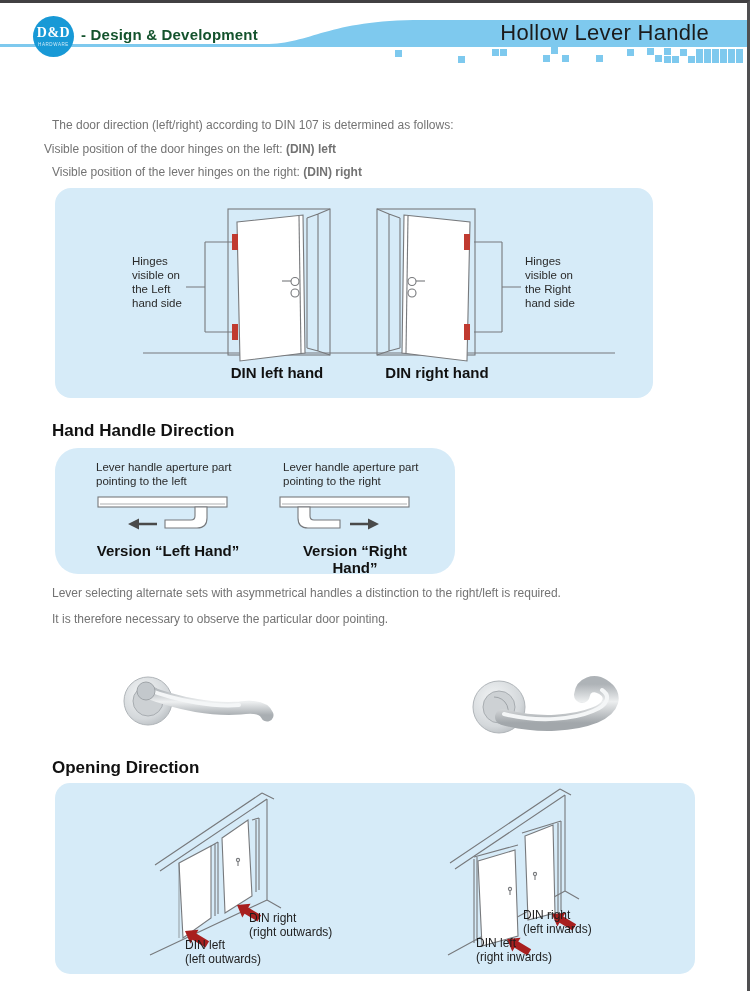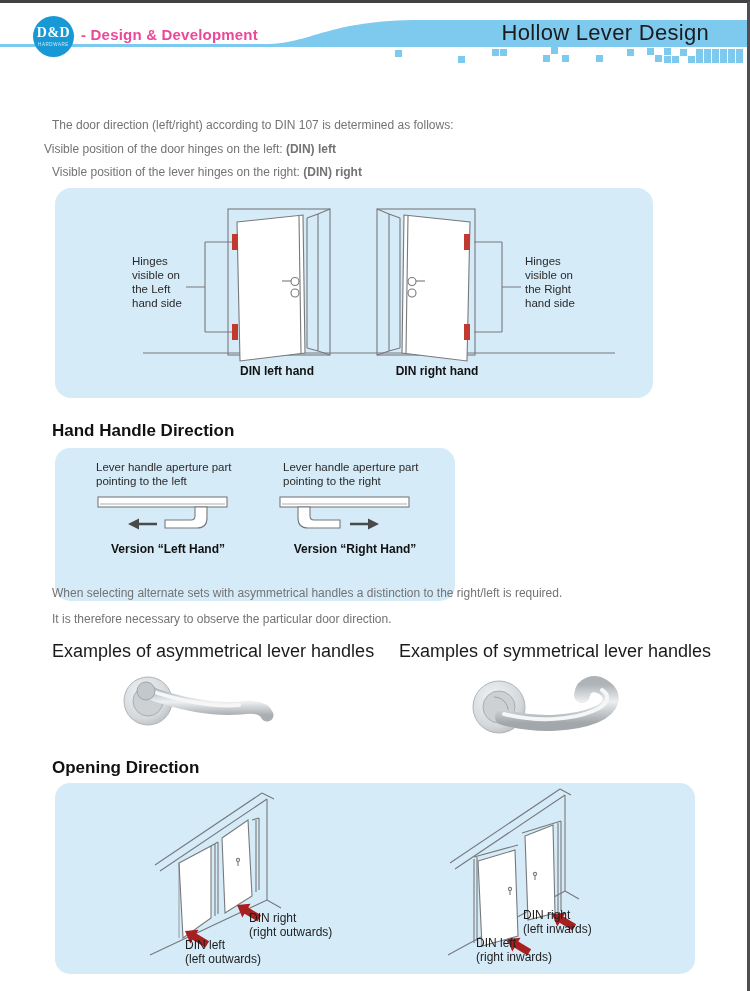--- a/index.html
+++ b/index.html
@@ -10,49 +10,49 @@
     box-sizing:border-box;overflow:hidden;margin:0 auto;
   }
   .abs{position:absolute;}
   .preline{white-space:pre-line;}
   
   #logo-circle{left:33px;top:13px;width:41px;height:41px;border-radius:50%;
     background:#1899d6;color:#fff;text-align:center;}
   #logo-circle .dd{font-family:"Liberation Serif","DejaVu Serif",serif;font-weight:bold;
     font-size:14px;margin-top:9px;letter-spacing:.5px;}
   #logo-circle .hw{font-size:4.5px;letter-spacing:.6px;margin-top:1px;color:#cfeaf8;}
-  #brand-tagline{left:81px;top:23px;font-size:15px;font-weight:bold;color:#ec4899;letter-spacing:.2px;}
+  #brand-tagline{left:81px;top:23px;font-size:15px;font-weight:bold;color:#14532d;letter-spacing:.2px;}
   #banner-title{right:38px;top:17px;font-size:22px;color:#1b1b1b;letter-spacing:.3px;}
   .sq{position:absolute;width:7px;height:7px;background:#7ec9ee;}
   
   .h-bold{font-size:17px;font-weight:bold;color:#111;}
   .para{font-size:12px;color:#737373;}
   .h-light{font-size:18px;color:#1a1a1a;}
   
   .panel{background:#d6ebf8;border-radius:16px;}
   .diagram-label{font-size:11.5px;line-height:14px;color:#2a2a2a;}
-  .diagram-caption{font-size:12px;font-weight:bold;text-align:center;color:#111;}
+  .diagram-caption{font-size:15px;font-weight:bold;text-align:center;color:#111;}
   .lever-desc{font-size:11.5px;line-height:14px;color:#2a2a2a;}
   .opening-label{font-size:12px;line-height:14px;color:#1d1d1d;}
   svg{display:block;}
 </style>
 </head>
 <body>
 
 <div id="page">
 
   <svg class="abs" style="left:0;top:12px" width="750" height="38" viewBox="0 0 750 38">
     <path d="M0,29 H265 C 312,29 326,5 422,5 H750 V32 H0 Z" fill="#7ec9ee"></path>
   </svg>
   <div class="abs" id="logo-circle">
     <div class="dd">D&amp;D</div>
     <div class="hw">HARDWARE</div>
   </div>
   <div class="abs" id="brand-tagline">- Design &amp; Development</div>
-  <div class="abs" id="banner-title">Hollow Lever Design</div>
+  <div class="abs" id="banner-title">Hollow Lever Handle</div>
   <div id="squares" class="abs" style="left:0;top:0;width:750px;height:70px;">
       <div class="sq" style="left: 395px; top: 47px; background: rgb(126, 201, 238);"></div>
       <div class="sq" style="left: 458px; top: 53px; background: rgb(126, 201, 238);"></div>
       <div class="sq" style="left: 492px; top: 46px; background: rgb(126, 201, 238);"></div>
       <div class="sq" style="left: 500px; top: 46px; background: rgb(126, 201, 238);"></div>
       <div class="sq" style="left: 543px; top: 52px; background: rgb(126, 201, 238);"></div>
       <div class="sq" style="left: 551px; top: 44px; background: rgb(126, 201, 238);"></div>
       <div class="sq" style="left: 562px; top: 52px; background: rgb(126, 201, 238);"></div>
       <div class="sq" style="left: 596px; top: 52px; background: rgb(126, 201, 238);"></div>
       <div class="sq" style="left: 627px; top: 46px; background: rgb(126, 201, 238);"></div>
@@ -126,21 +126,21 @@
     <div class="abs diagram-label preline" style="left:470px;top:66px">Hinges
 visible on
 the Right
 hand side</div>
     <div class="abs diagram-caption" style="left:152px;top:176px;width:140px">DIN left hand</div>
     <div class="abs diagram-caption" style="left:312px;top:176px;width:140px">DIN right hand</div>
   </div>
 
   <div class="abs h-bold" style="left:52px;top:418px">Hand Handle Direction</div>
 
-  <div class="abs panel" style="left:55px;top:445px;width:400px;height:153px;border-radius:15px">
+  <div class="abs panel" style="left:55px;top:445px;width:400px;height:126px;border-radius:23px">
     <svg class="abs" style="left:0;top:0" width="400" height="118" viewBox="0 0 400 118">
       <g stroke="#77797c" stroke-width="1.1">
 
         <rect x="43" y="49" width="129" height="10" fill="#ffffff"></rect>
         <path d="M45,56 H170" stroke-width="0.6"></path>
         <path d="M140,59 V68 Q140,72 136,72 L110,72 V80 L142,80 Q152,80 152,70 V59 Z" fill="#ffffff"></path>
 
         <rect x="225" y="49" width="129" height="10" fill="#ffffff"></rect>
         <path d="M227,56 H352" stroke-width="0.6"></path>
         <path d="M255,59 V68 Q255,72 259,72 L285,72 V80 L253,80 Q243,80 243,70 V59 Z" fill="#ffffff"></path>
@@ -152,25 +152,23 @@
       </g>
     </svg>
     <div class="abs lever-desc preline" style="left:41px;top:12px">Lever handle aperture part
 pointing to the left</div>
     <div class="abs lever-desc preline" style="left:228px;top:12px">Lever handle aperture part
 pointing to the right</div>
     <div class="abs diagram-caption" style="left:38px;top:94px;width:150px">Version “Left Hand”</div>
     <div class="abs diagram-caption" style="left:225px;top:94px;width:150px">Version “Right Hand”</div>
   </div>
 
-  <div class="abs para" style="left:52px;top:583px">When selecting alternate sets with asymmetrical handles a distinction to the right/left is required.</div>
-  <div class="abs para" style="left:52px;top:609px">It is therefore necessary to observe the particular door direction.</div>
-
-  <div class="abs h-light" style="left:52px;top:638px">Examples of asymmetrical lever handles</div>
-  <div class="abs h-light" style="left:399px;top:638px">Examples of symmetrical lever handles</div>
+  <div class="abs para" style="left:52px;top:583px">Lever selecting alternate sets with asymmetrical handles a distinction to the right/left is required.</div>
+  <div class="abs para" style="left:52px;top:609px">It is therefore necessary to observe the particular door pointing.</div>
+
 
   <svg class="abs" style="left:85px;top:655px" width="240" height="115" viewBox="0 0 240 115">
     <defs>
       <radialGradient id="roseA" cx="40%" cy="35%" r="75%">
         <stop offset="0%" stop-color="#f3f5f6"></stop>
           <stop offset="70%" stop-color="#d4d8db"></stop>
           <stop offset="100%" stop-color="#b4b9bd"></stop>
       </radialGradient>
       <linearGradient id="levA" x1="0" y1="0" x2="0" y2="1">
         <stop offset="0%" stop-color="#b7bcc0"></stop>

